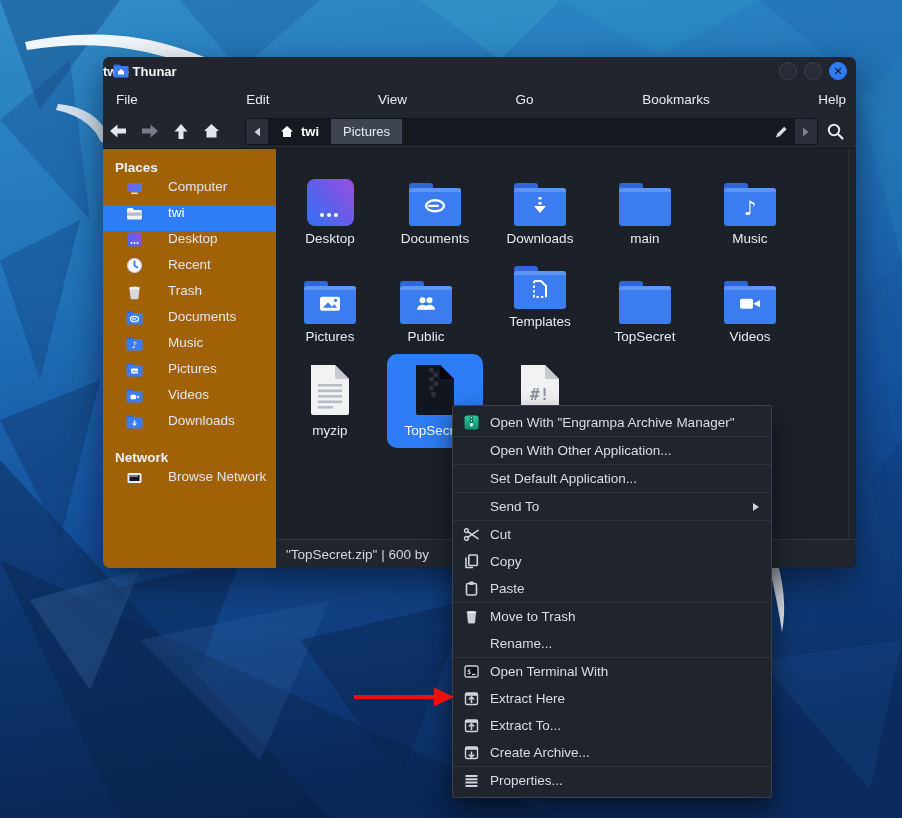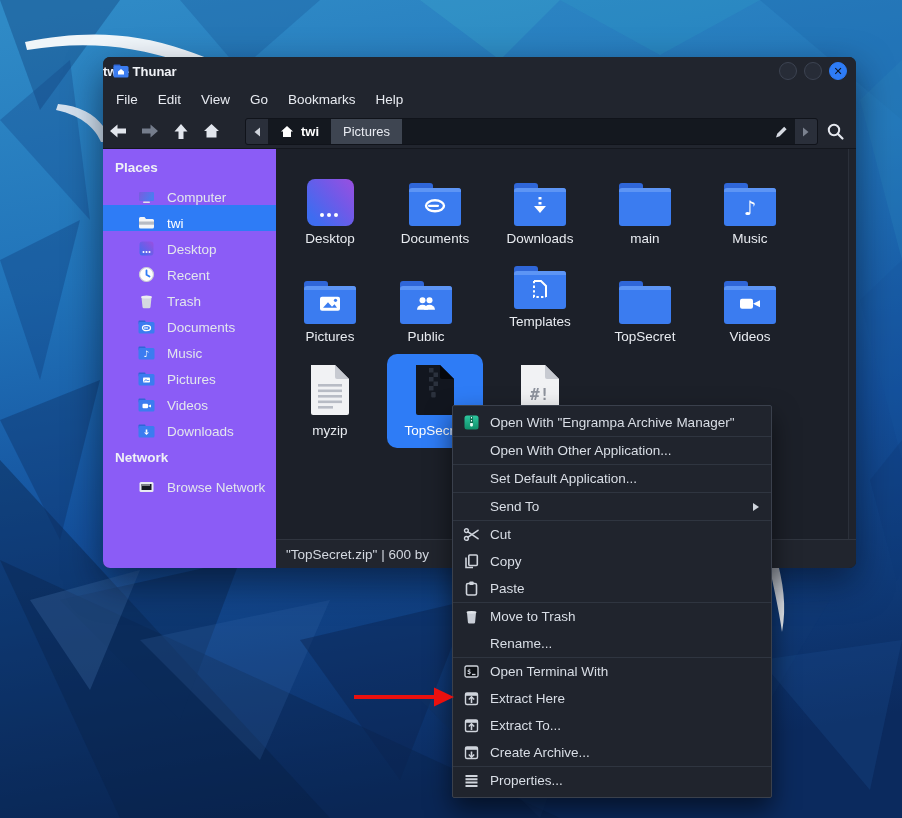--- a/index.html
+++ b/index.html
@@ -17,46 +17,46 @@
   .titlebar { height:28px; display:flex; align-items:center; position:relative; background:#21252e; }
   .titlebar .win-icon { margin-left:10px; width:16px; height:14px; position:relative; z-index:1; }
   .titlebar .title { position:absolute; left:0; right:0; text-align:left;
     font-size:13px; font-weight:bold; color:#f1f3f7; }
   .controls { margin-left:auto; display:flex; gap:7px; margin-right:9px; position:relative; z-index:1; }
   .ctrl { width:18px; height:18px; border-radius:50%; background:#272c37; border:1px solid #3d4452; }
   .ctrl.close { background:#2e7cf6; border-color:#2e7cf6; display:flex; align-items:center;
     justify-content:center; font-size:11px; font-weight:bold; color:#0e1118; line-height:1; }
 
   .menubar { height:29px; display:flex; align-items:center; padding-left:3px;
-    font-size:13.5px; color:#e8ebf1; background:#21252e; }
+    font-size:13.5px; color:#e8ebf1; background:#21252e;justify-content:space-between; }
   .menubar .menu-item { padding:4px 10px; }
 
   .toolbar { height:35px; position:relative; display:flex; align-items:center;
     background:#21252e; border-bottom:1px solid #14171e; }
   .tool-btn { width:31px; display:flex; justify-content:center; align-items:center; }
 
   .pathbar { position:absolute; left:142px; right:38px; top:4px; height:27px;
     background:#14181f; border:1px solid #10131a; border-radius:3px;
     display:flex; align-items:stretch; overflow:hidden; }
   .seg-nav { width:22px; background:#2a2f3a; display:flex; align-items:center; justify-content:center; }
   .seg { display:flex; align-items:center; gap:7px; padding:0 12px; font-size:13px; }
   .seg.active { background:#14181f; color:#ffffff; font-weight:bold; }
   .seg.plain { background:#3e4551; color:#e8ebf1; }
   .path-fill { flex:1; }
   .seg-pencil { width:28px; display:flex; align-items:center; justify-content:center; }
   .search-btn { position:absolute; right:11px; top:8px; }
 
   .content { position:absolute; top:92px; bottom:0; left:0; right:0; display:flex; }
 
   
-  .sidebar { width:173px; background:#8b5cf6; padding-top:6px; flex:none; }
+  .sidebar { width:173px; background:#a16207; padding-top:6px; flex:none; }
   .sb-header { height:24px; display:flex; align-items:center; padding-left:12px;
     font-size:13.5px; font-weight:bold; color:#eef1f6; }
   .sb-header.gap { margin-top:6px; }
-  .sb-item { height:26px; display:flex; align-items:flex-end; gap:12px; padding-left:35px;
+  .sb-item { height:26px; display:flex; align-items:flex-start; gap:25px; padding-left:23px;
     font-size:13.5px; color:#e2e6ed; }
   .sb-item.selected { background:#2e7cf6; color:#ffffff; }
   .sb-ic { width:17px; height:17px; flex:none; display:flex; align-items:center; justify-content:center; }
 
   
   .main { flex:1; background:#1c2029; position:relative; }
   .cell { position:absolute; width:96px; height:94px; display:flex; flex-direction:column;
     align-items:center; }
   .cell.selected { background:#2e7cf6; border-radius:10px; }
   .icon-wrap { height:64px; display:flex; align-items:flex-end; justify-content:center; }

